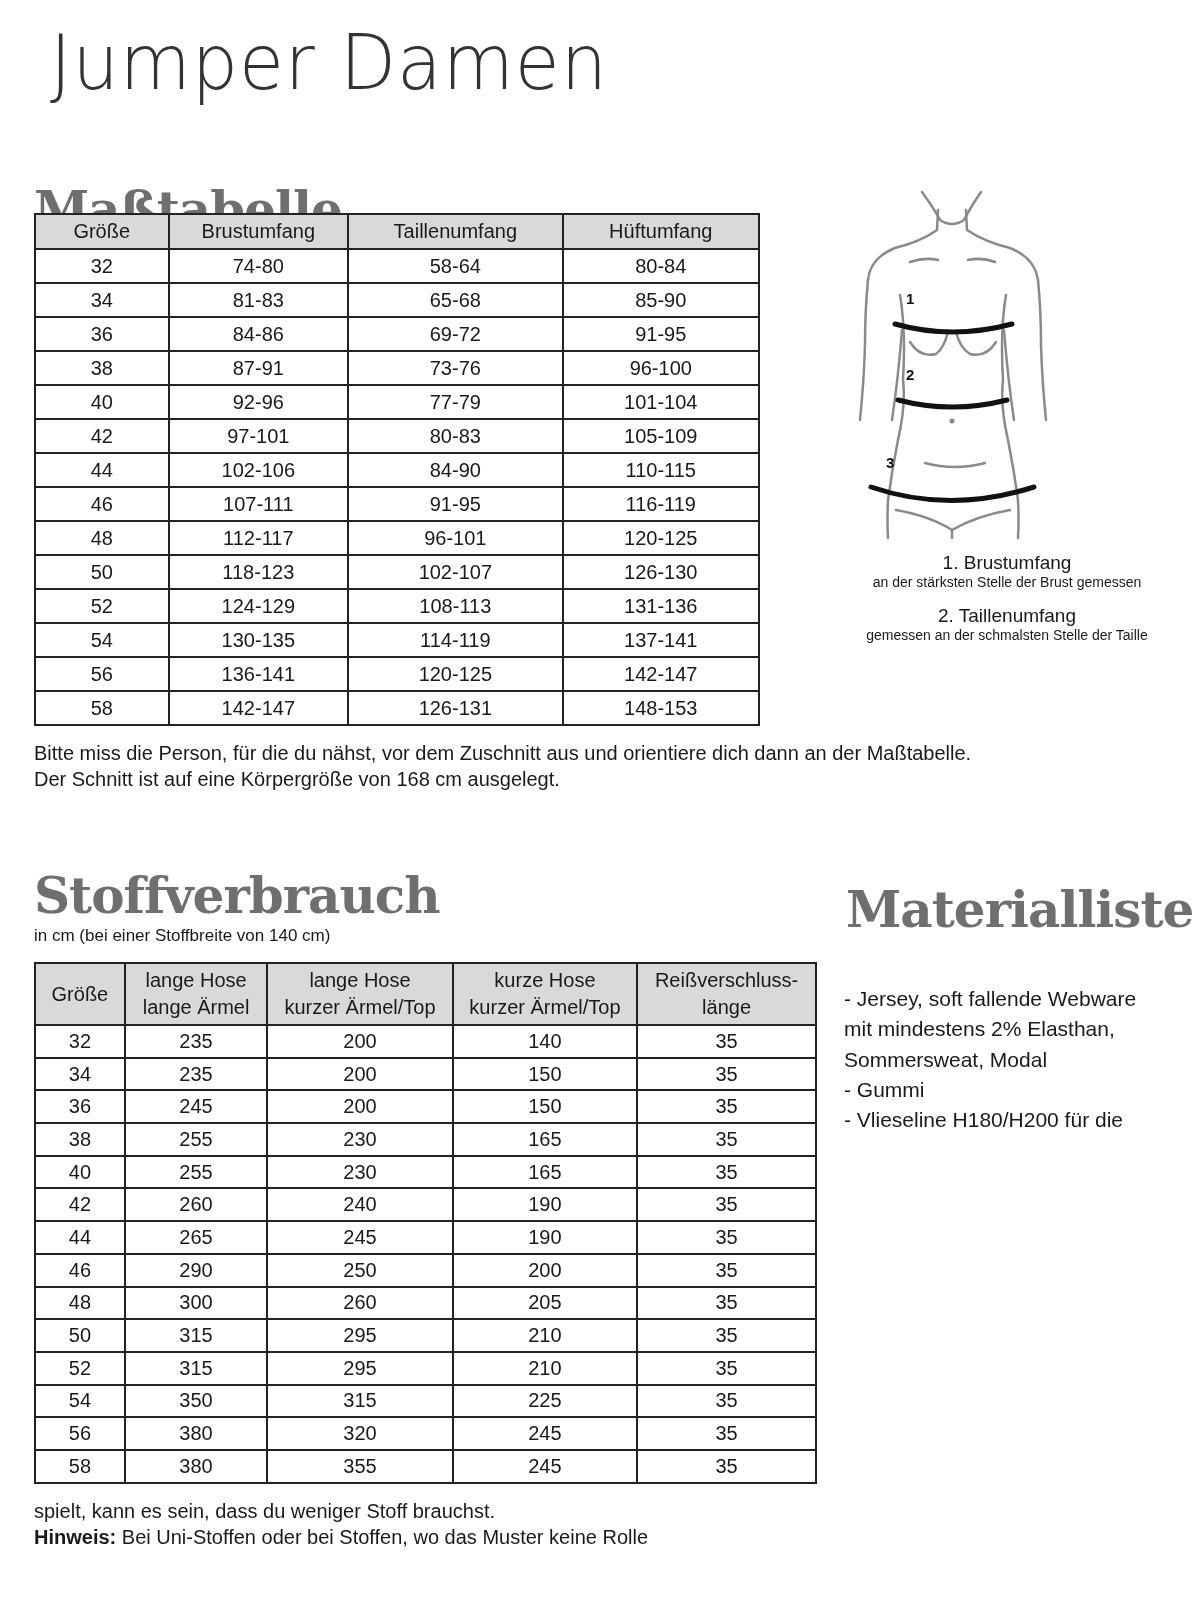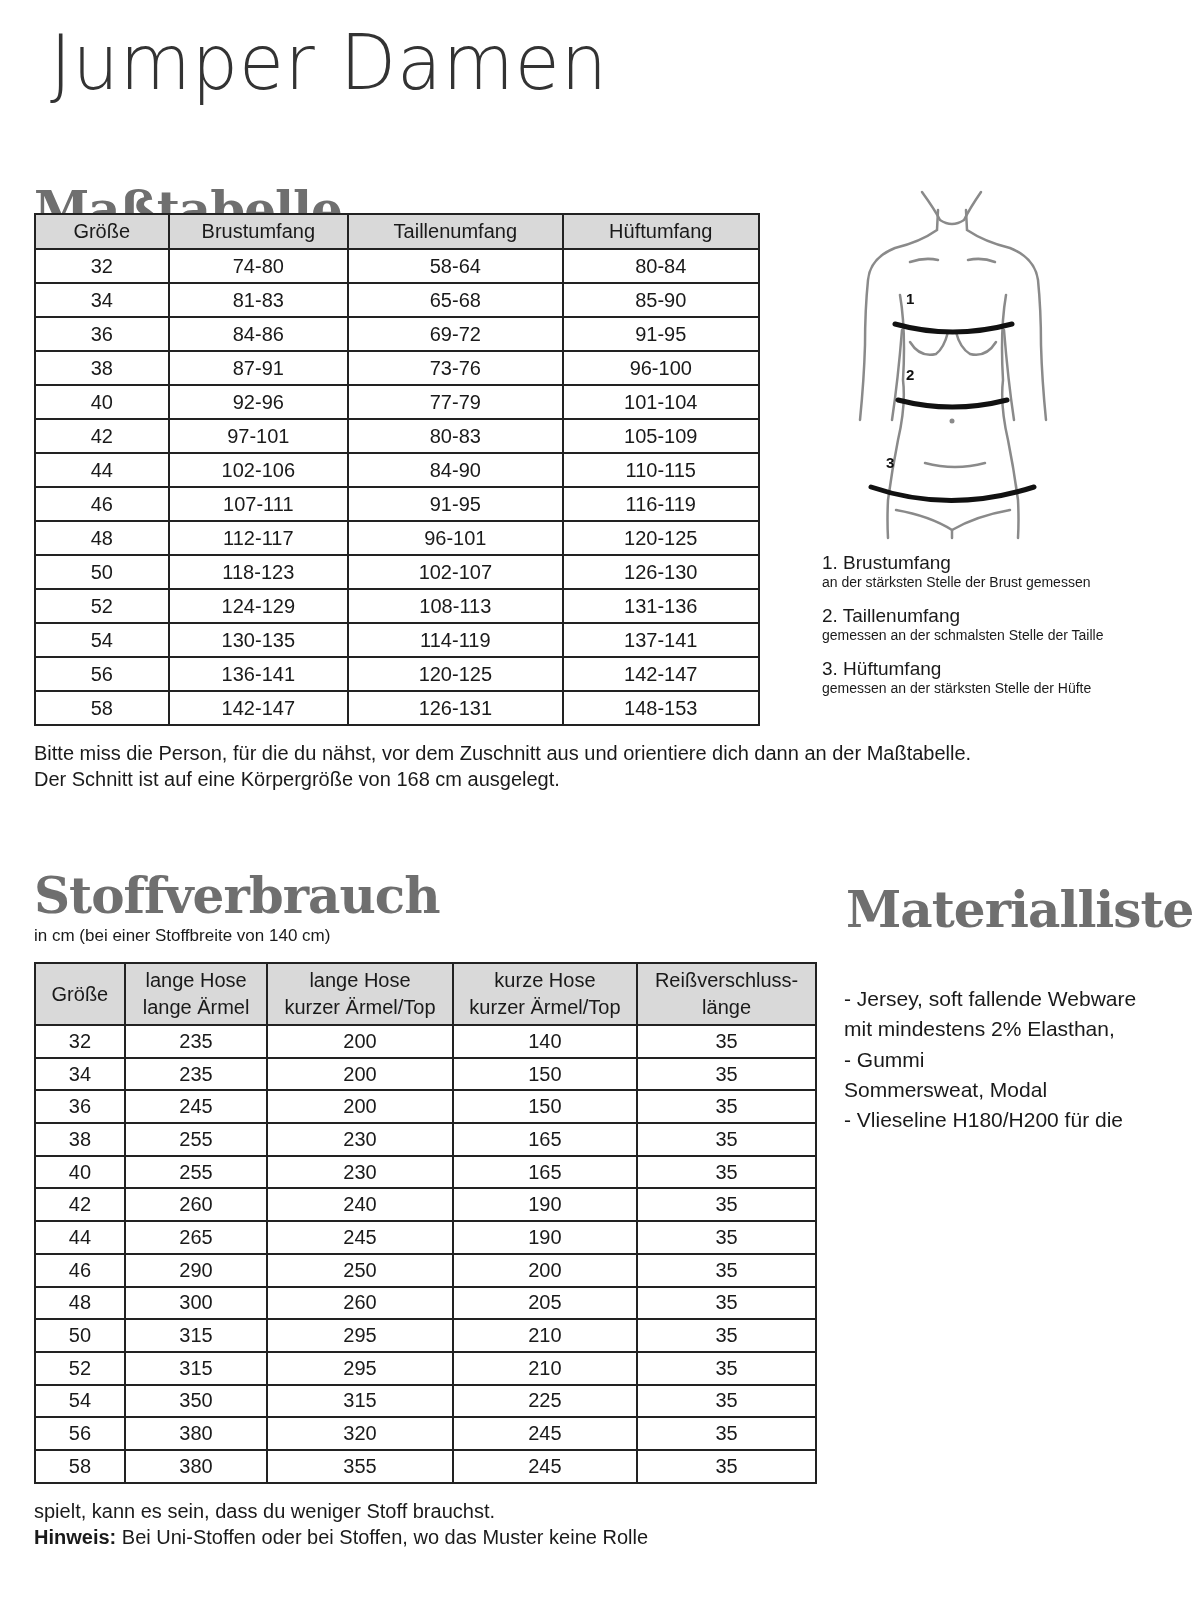--- a/index.html
+++ b/index.html
@@ -110,21 +110,21 @@
       width: 230px;
       height: 360px;
     }
 
     
     .legend {
       left: 822px;
       top: 552px;
       width: 370px;
     }
-    .legend-item { margin-bottom: 14px; }
+    .legend-item { margin-bottom: 14px; text-align: center; }
     .legend-title {
       font-size: 19px;
       line-height: 22px;
       color: #1a1a1a;
     }
     .legend-desc {
       font-size: 14px;
       line-height: 17px;
       color: #1a1a1a;
     }
@@ -295,24 +295,20 @@
 </div>
 
 <div class="abs legend">
   <div class="legend-item">
     <div class="legend-title">1. Brustumfang</div>
     <div class="legend-desc">an der stärksten Stelle der Brust gemessen</div>
   </div>
   <div class="legend-item">
     <div class="legend-title">2. Taillenumfang</div>
     <div class="legend-desc">gemessen an der schmalsten Stelle der Taille</div>
-  </div>
-  <div class="legend-item">
-    <div class="legend-title">3. Hüftumfang</div>
-    <div class="legend-desc">gemessen an der stärksten Stelle der Hüfte</div>
   </div>
 </div>
 
 <div class="abs section-heading h-stoff">Stoffverbrauch</div>
 <div class="abs subtitle">in cm (bei einer Stoffbreite von 140 cm)</div>
 
 <table class="grid" id="fabric-table">
   <colgroup>
       <col class="c0">
       <col class="c1">
@@ -447,16 +443,16 @@
 
 <div class="abs note note-fabric">
   <div>spielt, kann es sein, dass du weniger Stoff brauchst.</div>
   <div><b>Hinweis:</b><span> Bei Uni-Stoffen oder bei Stoffen, wo das Muster keine Rolle</span></div>
 </div>
 
 <div class="abs section-heading h-material">Materialliste</div>
 <div class="abs material-list" id="material-list">
     <div>- Jersey, soft fallende Webware</div>
     <div>mit mindestens 2% Elasthan,</div>
+    <div>Sommersweat, Modal</div>
     <div>- Gummi</div>
-    <div>Sommersweat, Modal</div>
     <div>- Vlieseline H180/H200 für die</div>
   </div>
 
 </body></html>

